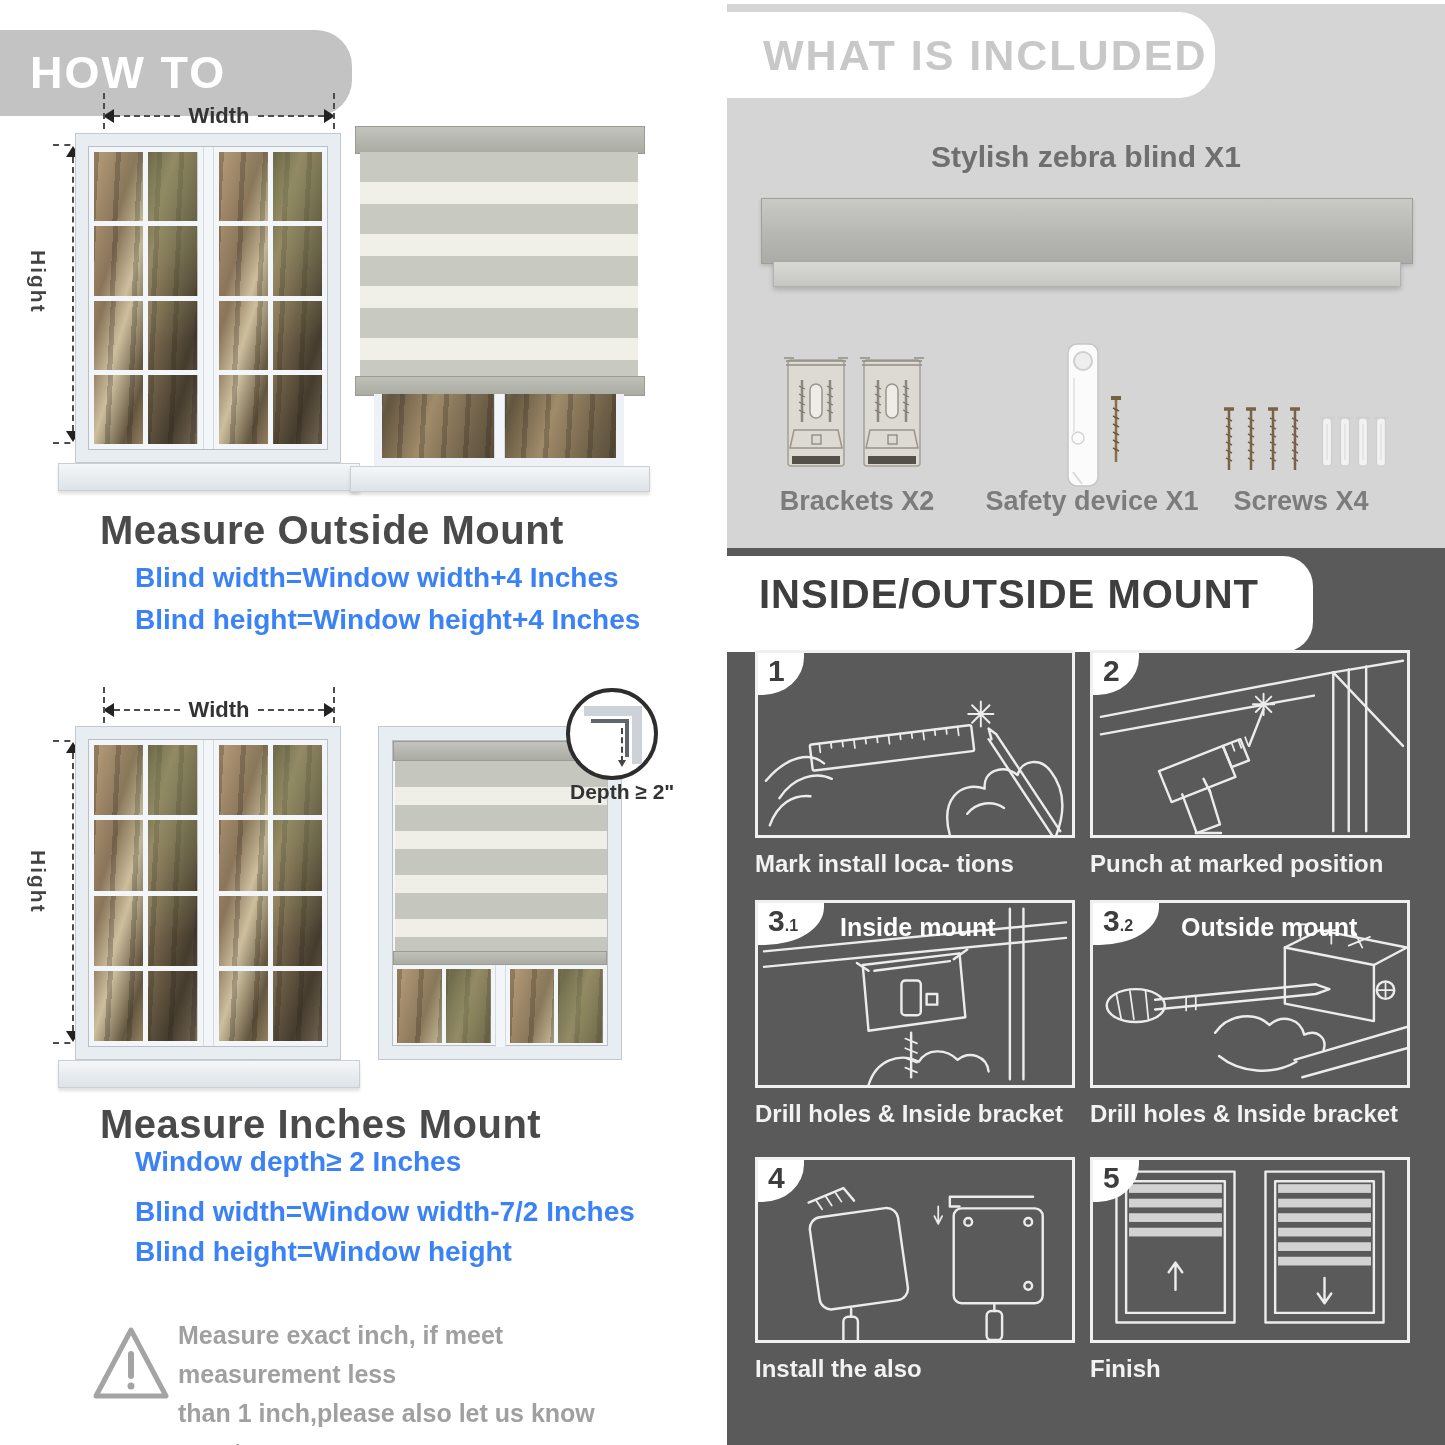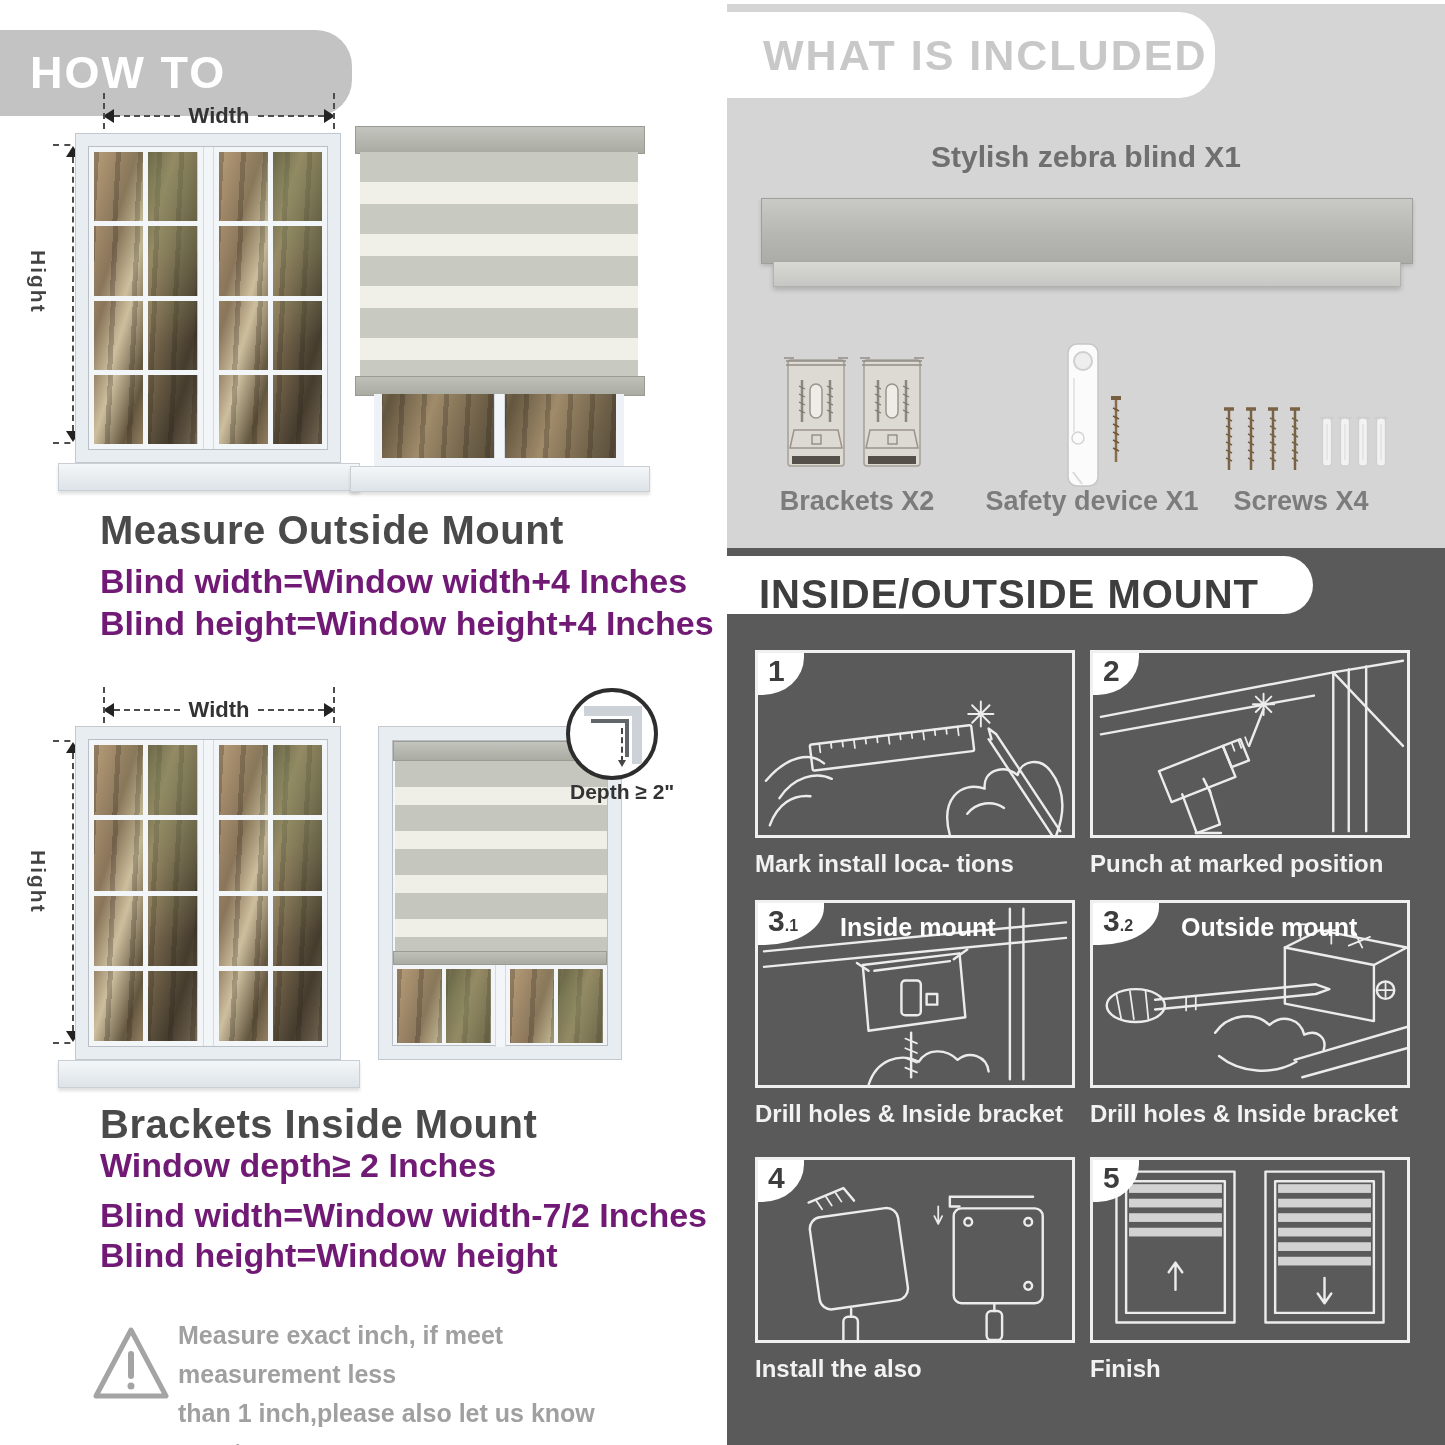--- a/index.html
+++ b/index.html
@@ -50,21 +50,21 @@
 
   .cassette{background:linear-gradient(180deg,#c2c4bd,#a9aba3);border:1px solid #9a9c94;}
   .stripes{background:repeating-linear-gradient(180deg,#c8cac2 0 30px,#f0efe8 30px 52px);}
   .stripes-sm{background:repeating-linear-gradient(180deg,#c5c7bf 0 26px,#efeee7 26px 44px);}
   .rail{background:linear-gradient(180deg,#bfc1b9,#aaaca4);border:1px solid #9a9c94;}
 
   .uwin{border:8px solid #eef2f6;border-top:none;box-sizing:border-box;display:flex;}
   .uwin .pane{flex:1;background-size:240% 500%;background-position:50% 100%;}
 
   .heading{font-size:40px;font-weight:bold;color:#4a4a4a;letter-spacing:0.5px;text-align:right;}
-  .subline{font-size:34px;font-weight:bold;color:#701a75;}
+  .subline{font-size:28px;font-weight:bold;color:#3b82f6;margin-left:35px;}
 
   .mag{width:92px;height:92px;border-radius:50%;border:4px solid #2d2d2d;background:#fff;
        overflow:hidden;box-sizing:border-box;}
   .depth-lbl{font-size:21px;font-weight:bold;color:#333;}
 
   .warn-text{font-size:25px;font-weight:bold;color:#a0a0a0;line-height:39px;}
 
   
   .gray-sec{left:727px;top:4px;width:718px;height:544px;background:#d5d5d5;}
   .pill-included{left:0;top:8px;width:488px;height:86px;background:#fff;border-radius:0 36px 36px 0;
@@ -72,21 +72,21 @@
     padding-left:36px;box-sizing:border-box;}
   .product-title{left:0;top:136px;width:100%;text-align:center;font-size:30px;font-weight:bold;color:#6f6f6f;}
   .rail-main{background:linear-gradient(180deg,#c9cac6,#b6b7b3 55%,#abaca8);border:1px solid #9fa09c;
     box-shadow:0 2px 4px rgba(0,0,0,.15);}
   .rail-lip{background:linear-gradient(180deg,#d8d9d5,#c6c7c3);border:1px solid #b2b3af;border-top:none;
     box-shadow:0 3px 5px rgba(0,0,0,.18);}
   .item-label{font-size:27px;font-weight:bold;color:#7c7c7c;text-align:center;}
 
   
   .dark-sec{left:727px;top:548px;width:718px;height:897px;background:#5a5a5a;}
-  .pill-mount{left:0;top:8px;width:586px;height:58px;background:#fff;border-radius:0 30px 30px 0;
+  .pill-mount{left:0;top:8px;width:586px;height:96px;background:#fff;border-radius:0 30px 30px 0;
     color:#3e3e3e;font-size:40px;font-weight:bold;letter-spacing:1px;line-height:76px;
     padding-left:32px;box-sizing:border-box;}
   .panel{border:3px solid #f0f0f0;box-sizing:border-box;width:320px;}
   .badge{position:absolute;top:0;left:0;background:#fff;color:#3d3d3d;font-weight:bold;
     font-size:30px;width:46px;height:42px;border-radius:0 0 90% 0;display:flex;
     padding:1px 0 0 10px;box-sizing:border-box;}
   .badge.wide{width:66px;}
   .badge .sub{font-size:16px;margin-top:13px;}
   .ptitle{position:absolute;top:10px;left:82px;font-size:25px;font-weight:bold;color:#fff;}
   .caption{font-size:24px;font-weight:bold;color:#f2f2f2;}
@@ -227,21 +227,21 @@
   </div>
 
   <div class="abs mag" style="left:566px;top:688px;">
     <div class="abs" style="top:14px;right:12px;width:48px;height:48px;border-top:10px solid #ccd2d7;border-right:10px solid #ccd2d7;"></div>
     <div class="abs" style="top:27px;right:25px;width:34px;height:34px;border-top:4px solid #61666b;border-right:4px solid #61666b;"></div>
     <div class="abs" style="top:36px;right:31px;height:34px;border-left:2px dashed #444;"></div>
     <div class="abs" style="top:68px;right:28px;width:0;height:0;border:4px solid transparent;border-top:7px solid #444;"></div>
   </div>
   <div class="abs depth-lbl" style="left:570px;top:780px;">Depth ≥ 2"</div>
 
-  <div class="abs heading" style="left:100px;top:1102px;">Brackets Inside Mount</div>
+  <div class="abs heading" style="left:100px;top:1102px;">Measure Inches Mount</div>
   <div class="abs subline" style="left:100px;top:1146px;">Window depth≥ 2 Inches</div>
   <div class="abs subline" style="left:100px;top:1196px;">Blind width=Window width-7/2 Inches</div>
   <div class="abs subline" style="left:100px;top:1236px;">Blind height=Window height</div>
 
   <svg class="abs" style="left:90px;top:1322px;" width="82" height="86" viewBox="0 0 82 86">
     <path d="M41,8 L76,74 L6,74 Z" fill="none" stroke="#a4a4a4" stroke-width="5" stroke-linejoin="round"></path>
     <path d="M41,32 v22" stroke="#a4a4a4" stroke-width="6" stroke-linecap="round"></path>
     <circle cx="41" cy="64" r="3.5" fill="#a4a4a4"></circle>
   </svg>
   <div class="abs" style="left:178px;top:1316px;width:480px;">

